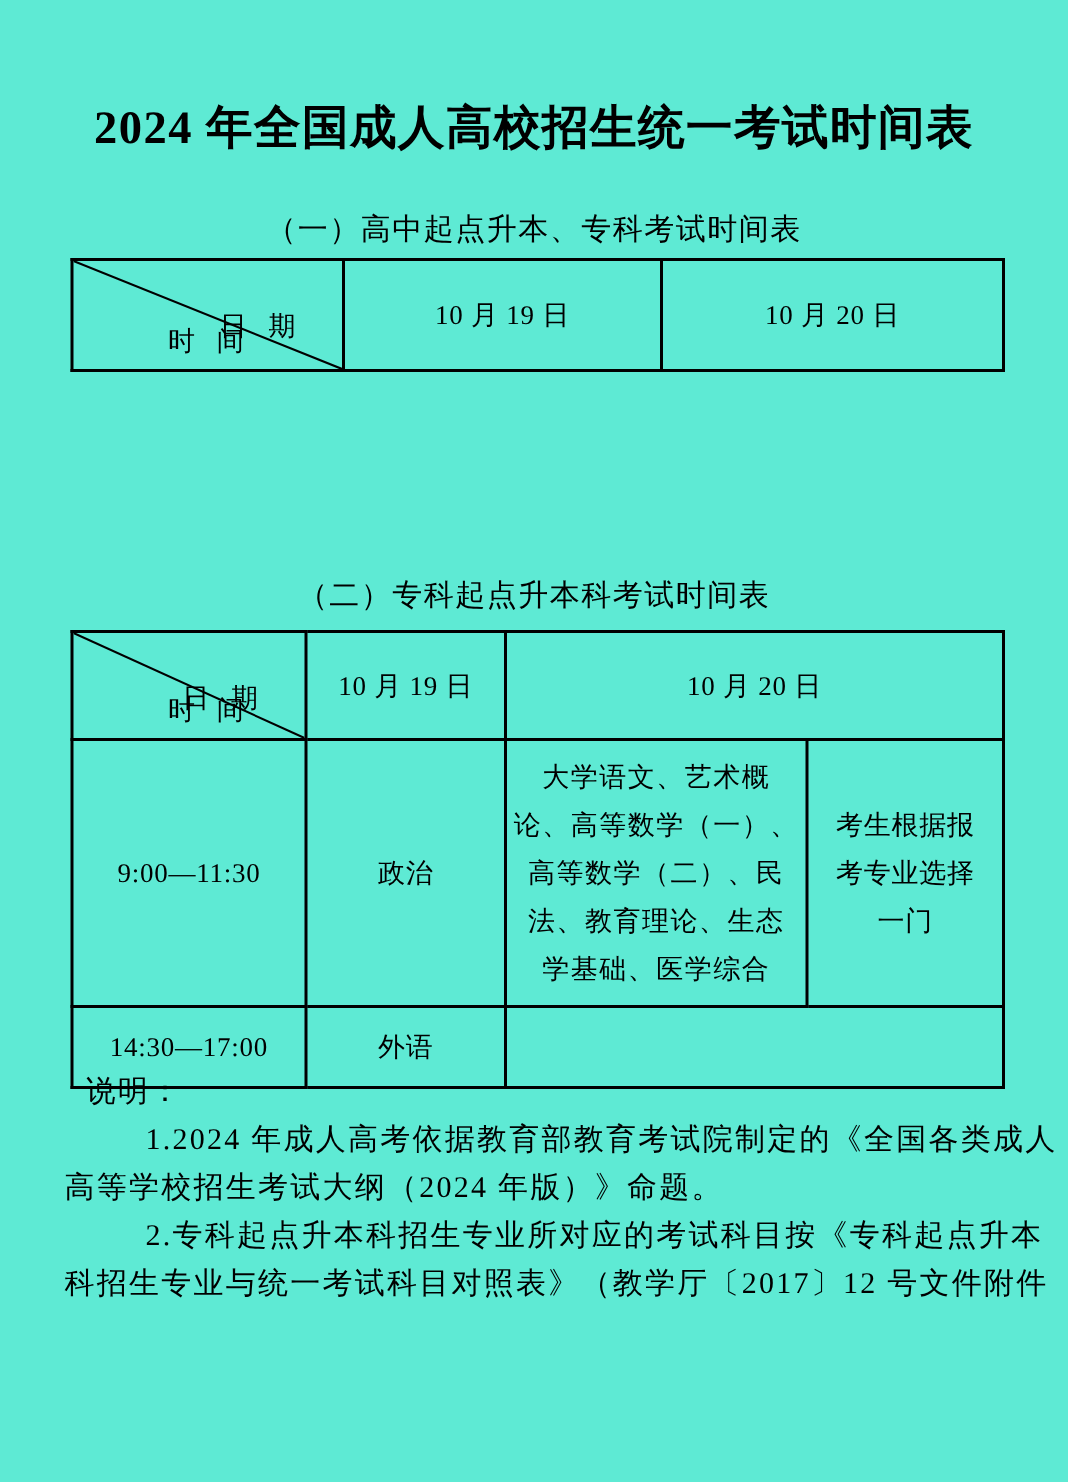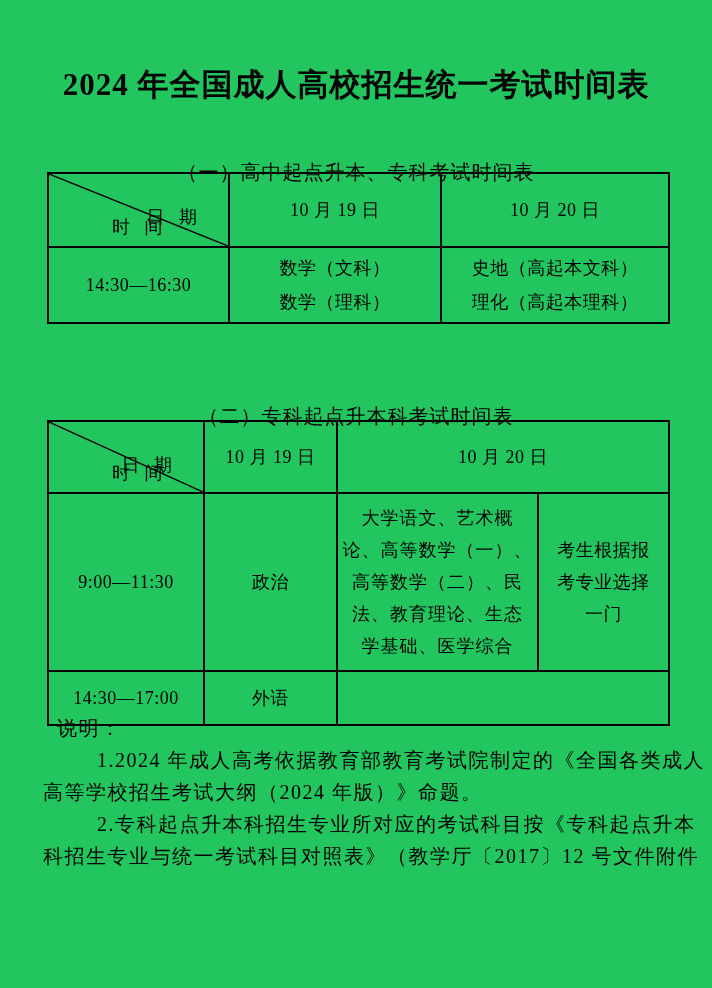--- a/index.html
+++ b/index.html
@@ -1,27 +1,27 @@
 <!DOCTYPE html>
 <html><head>
 <meta charset="utf-8">
 <style>
   html,body { margin:0; padding:0; background:#ffffff; }
   .page {
-    position:relative; width:712px; height:988px; background:#22c55e;
+    position:relative; width:712px; height:988px; background:#5eead4;
     font-family:"Liberation Serif","DejaVu Serif",serif; color:#000;
     overflow:hidden;
   }
   .doc-title {
     position:absolute; top:64px; left:0; width:712px;
     text-align:center; font-size:31px; font-weight:bold; letter-spacing:1px;
   }
   .subtitle {
     position:absolute; left:0; width:712px; text-align:center;
-    font-size:20px; letter-spacing:1px;margin-top:20px;
+    font-size:20px; letter-spacing:1px;
   }
   #subtitle-1 { top:139px; }
   #subtitle-2 { top:383px; }
 
   table.sched {
     position:absolute; left:47px; border-collapse:collapse; table-layout:fixed;
     width:621px; font-size:18px;
   }
   #table-1 { top:172px; }
   #table-2 { top:420px; }
@@ -65,31 +65,20 @@
         <tr style="height:74px">
       <td class="corner">
         <svg viewBox="0 0 100 100" preserveAspectRatio="none">
           <line x1="0" y1="0" x2="100" y2="100" stroke="#000" stroke-width="1.4" vector-effect="non-scaling-stroke"></line>
         </svg>
         <span class="corner-date">日 期</span>
         <span class="corner-time">时 间</span>
       </td>
       <td>10 月 19 日</td>
       <td>10 月 20 日</td>
-    </tr>
-    <tr style="height:76px">
-      <td>14:30—16:30</td>
-      <td class="two-line">
-        <div>数学（文科）</div>
-        <div>数学（理科）</div>
-      </td>
-      <td class="two-line">
-        <div>史地（高起本文科）</div>
-        <div>理化（高起本理科）</div>
-      </td>
     </tr>
   </tbody>
     </table>
 
   <div class="subtitle" id="subtitle-2">（二）专科起点升本科考试时间表</div>
 
   <table class="sched" id="table-2">
     <colgroup>
         <col style="width:156px">
         <col style="width:133px">

